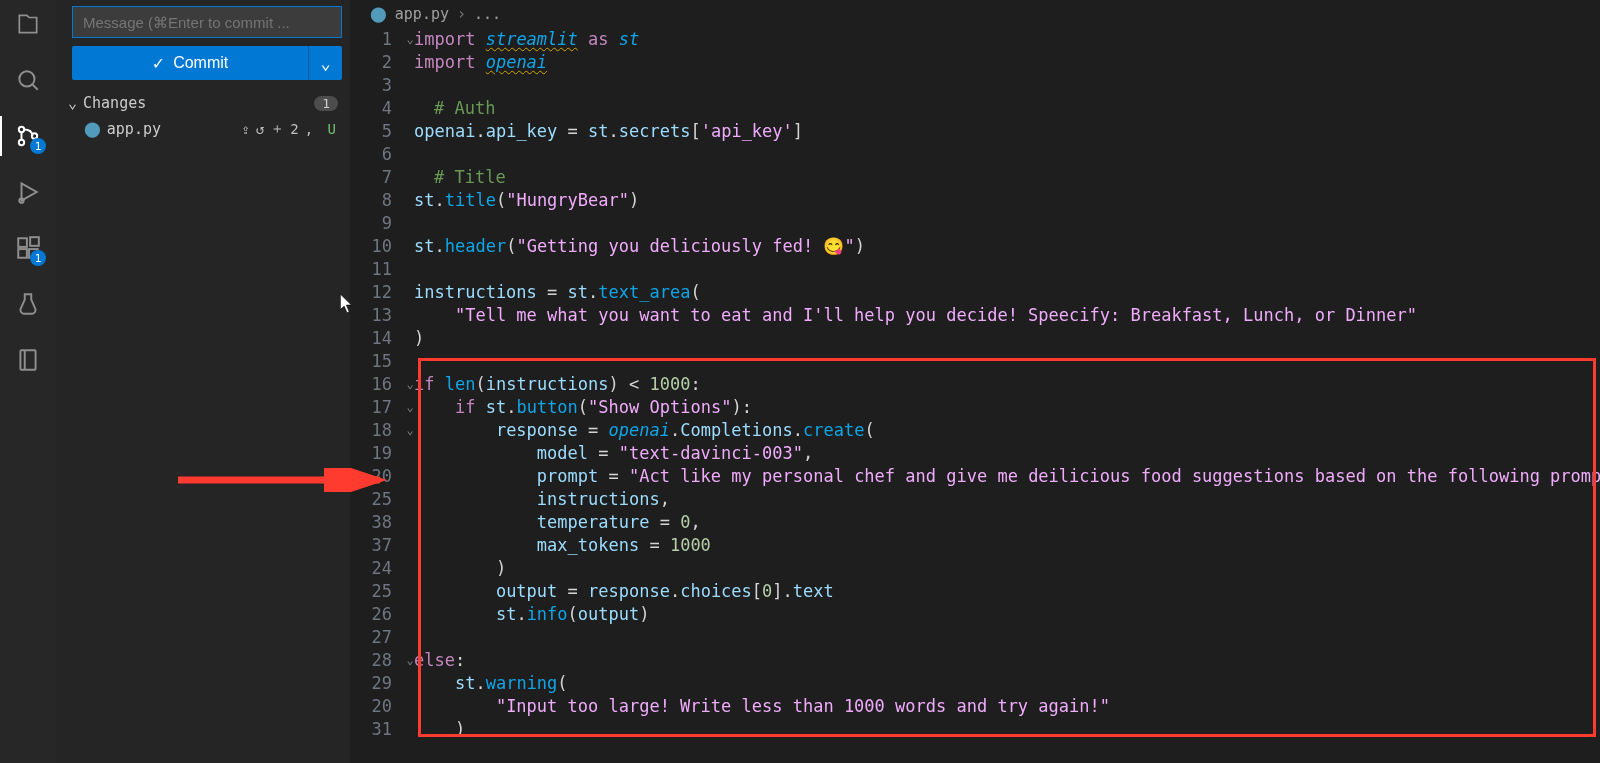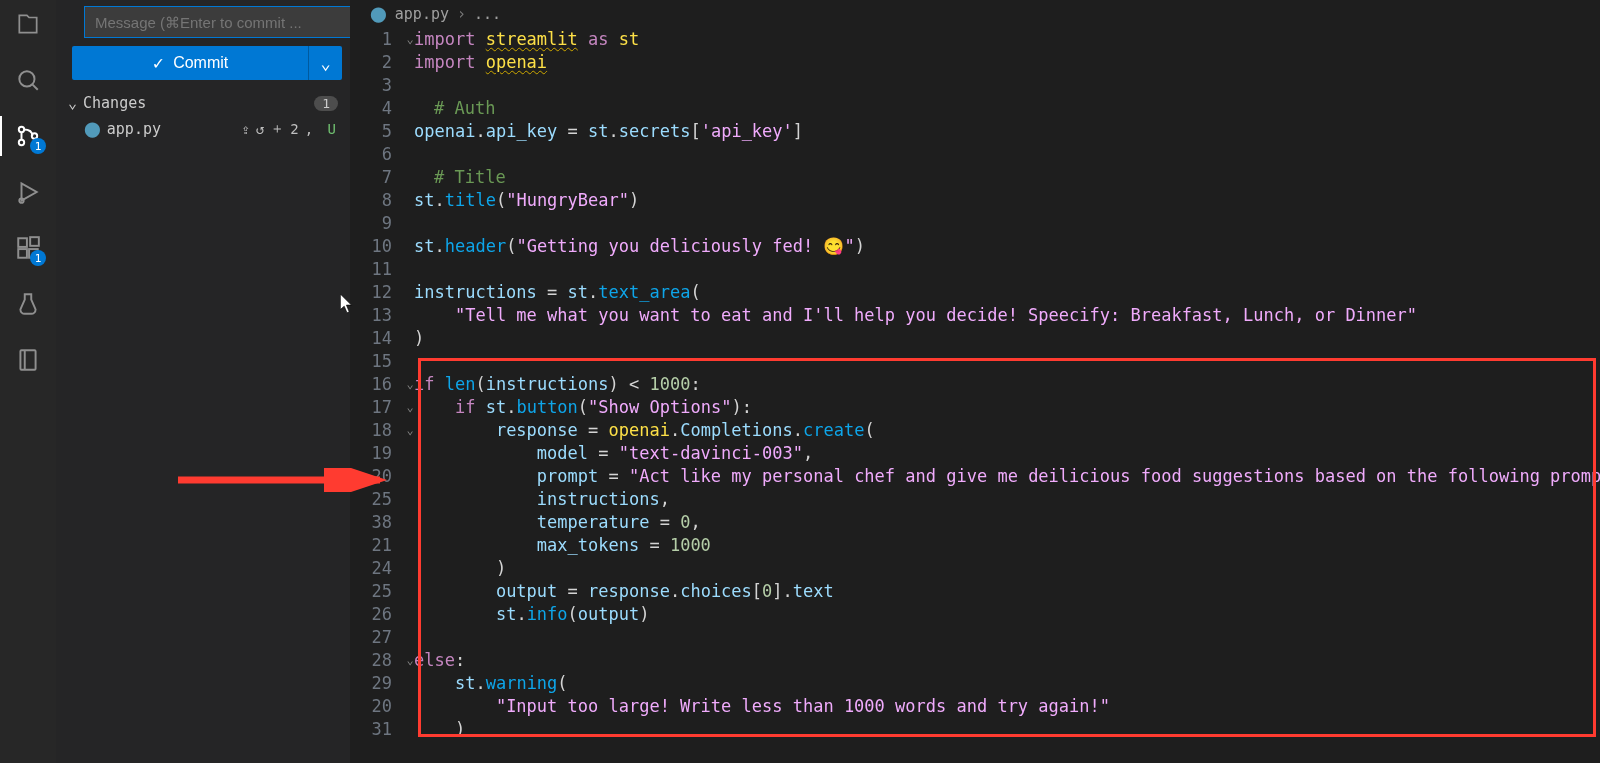--- a/index.html
+++ b/index.html
@@ -28,21 +28,21 @@
     width:16px; height:16px; font-size:11px;
     display:flex; align-items:center; justify-content:center;
   }
   
   .side-panel {
     position:absolute; left:56px; top:0; width:294px; height:100%;
     background:#252526;
     padding:6px 8px;
   }
   .commit-msg {
-    width:270px; height:32px; margin-left:20px;
+    width:270px; height:32px; margin-left:8px;
     background:#3c3c3c; border:1px solid #0078d4;
     color:#a8a8a8; font-size:15px;
     padding:0 10px;
     outline:none;
   }
   .commit-row { display:flex; margin:8px 0 10px 8px; }
   .commit-btn {
     flex:1; height:34px; background:#0078d4; color:#fff;
     display:flex; align-items:center; justify-content:center; gap:8px;
     font-size:16px; border:none;
@@ -89,21 +89,21 @@
     color:#d4d4d4;
   }
   .code div { height:23px; }
   .fold {
     position:absolute; left:54px; top:28px; width:12px;
     font-size:12px; color:#888;
   }
   .fold div { height:23px; line-height:23px; text-align:center;}
   
   .kw { color:#c586c0; }   
-  .mod { color:#fde047; }  
+  .mod { color:#0ea5e9;font-style:italic; }  
   .fn { color:#0ea5e9; }   
   .str { color:#f0abfc; }  
   .num { color:#b5cea8; }  
   .com { color:#6a9955;margin-left:20px; }  
   .var { color:#9cdcfe; }  
   .op { color:#d4d4d4; }
   .squig { text-decoration: underline wavy #cca700 1.2px; text-underline-offset:2px;}
   
   .red-box {
     position:absolute;
@@ -225,21 +225,21 @@
       <div>13</div>
       <div>14</div>
       <div>15</div>
       <div>16</div>
       <div>17</div>
       <div>18</div>
       <div>19</div>
       <div>20</div>
       <div>25</div>
       <div>38</div>
-      <div>21</div>
+      <div>37</div>
       <div>24</div>
       <div>25</div>
       <div>26</div>
       <div>27</div>
       <div>28</div>
       <div>29</div>
       <div>20</div>
       <div>31</div>
     </div>
   <div class="fold" id="fold">

